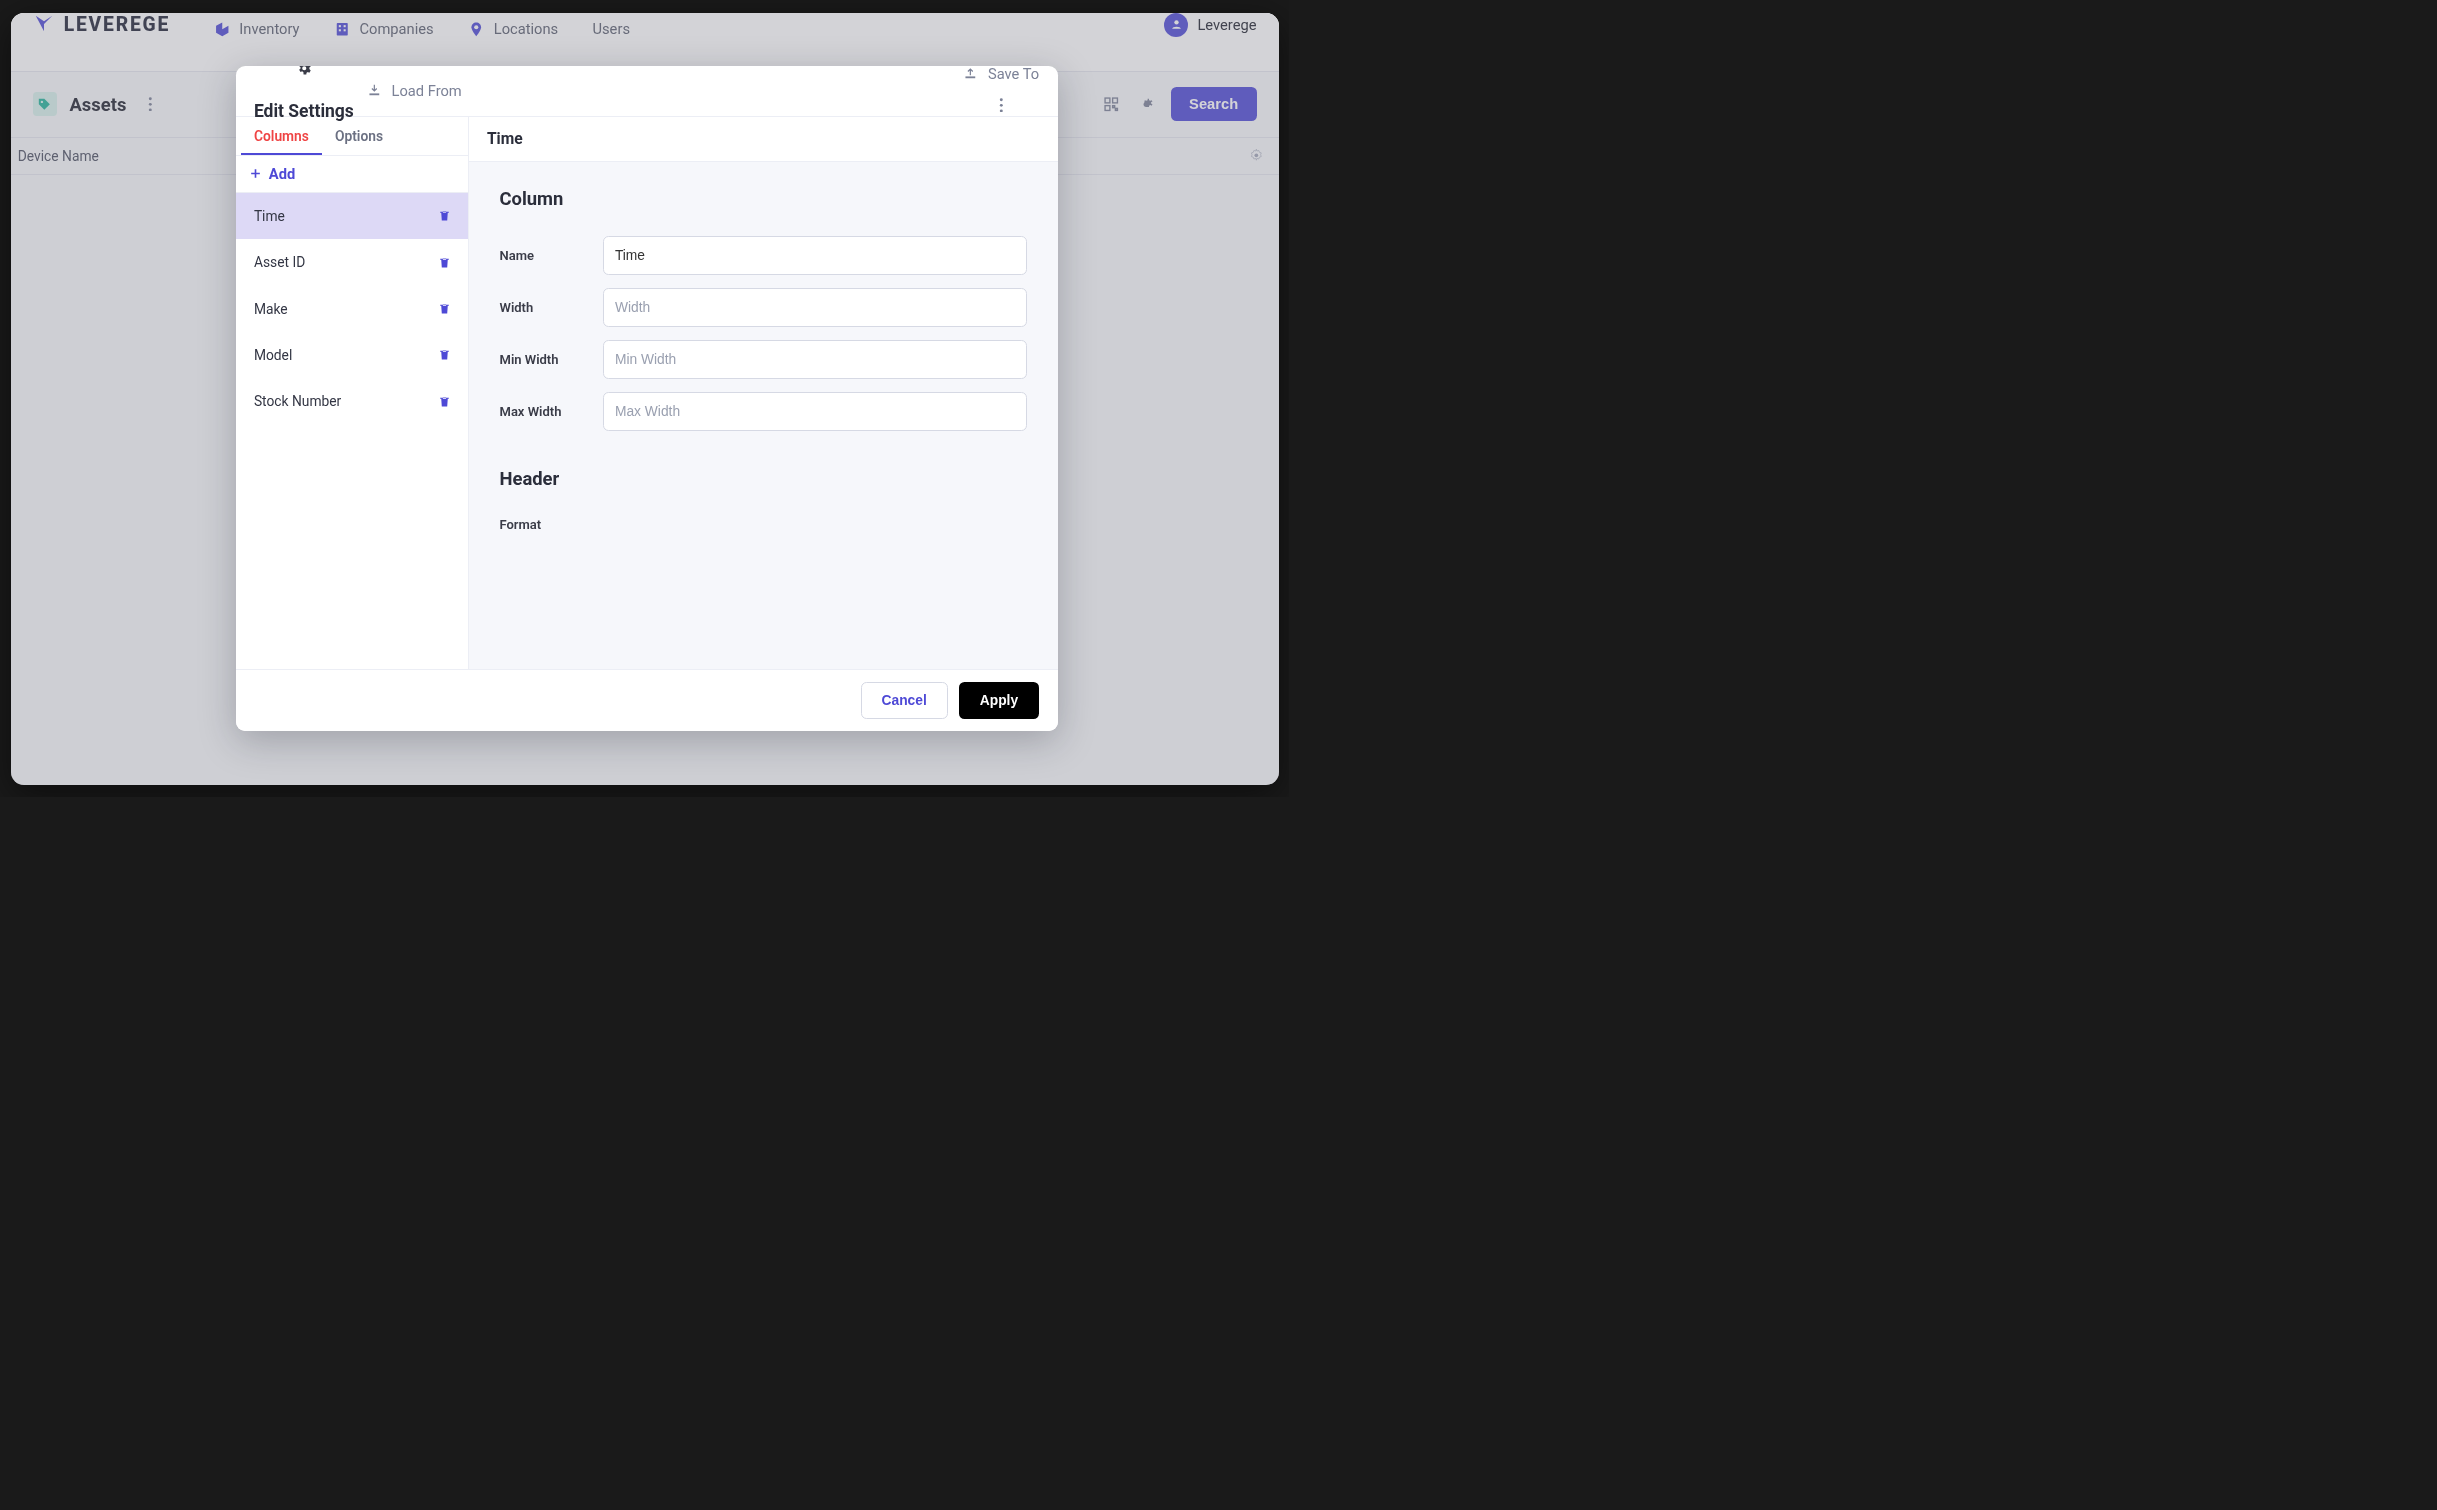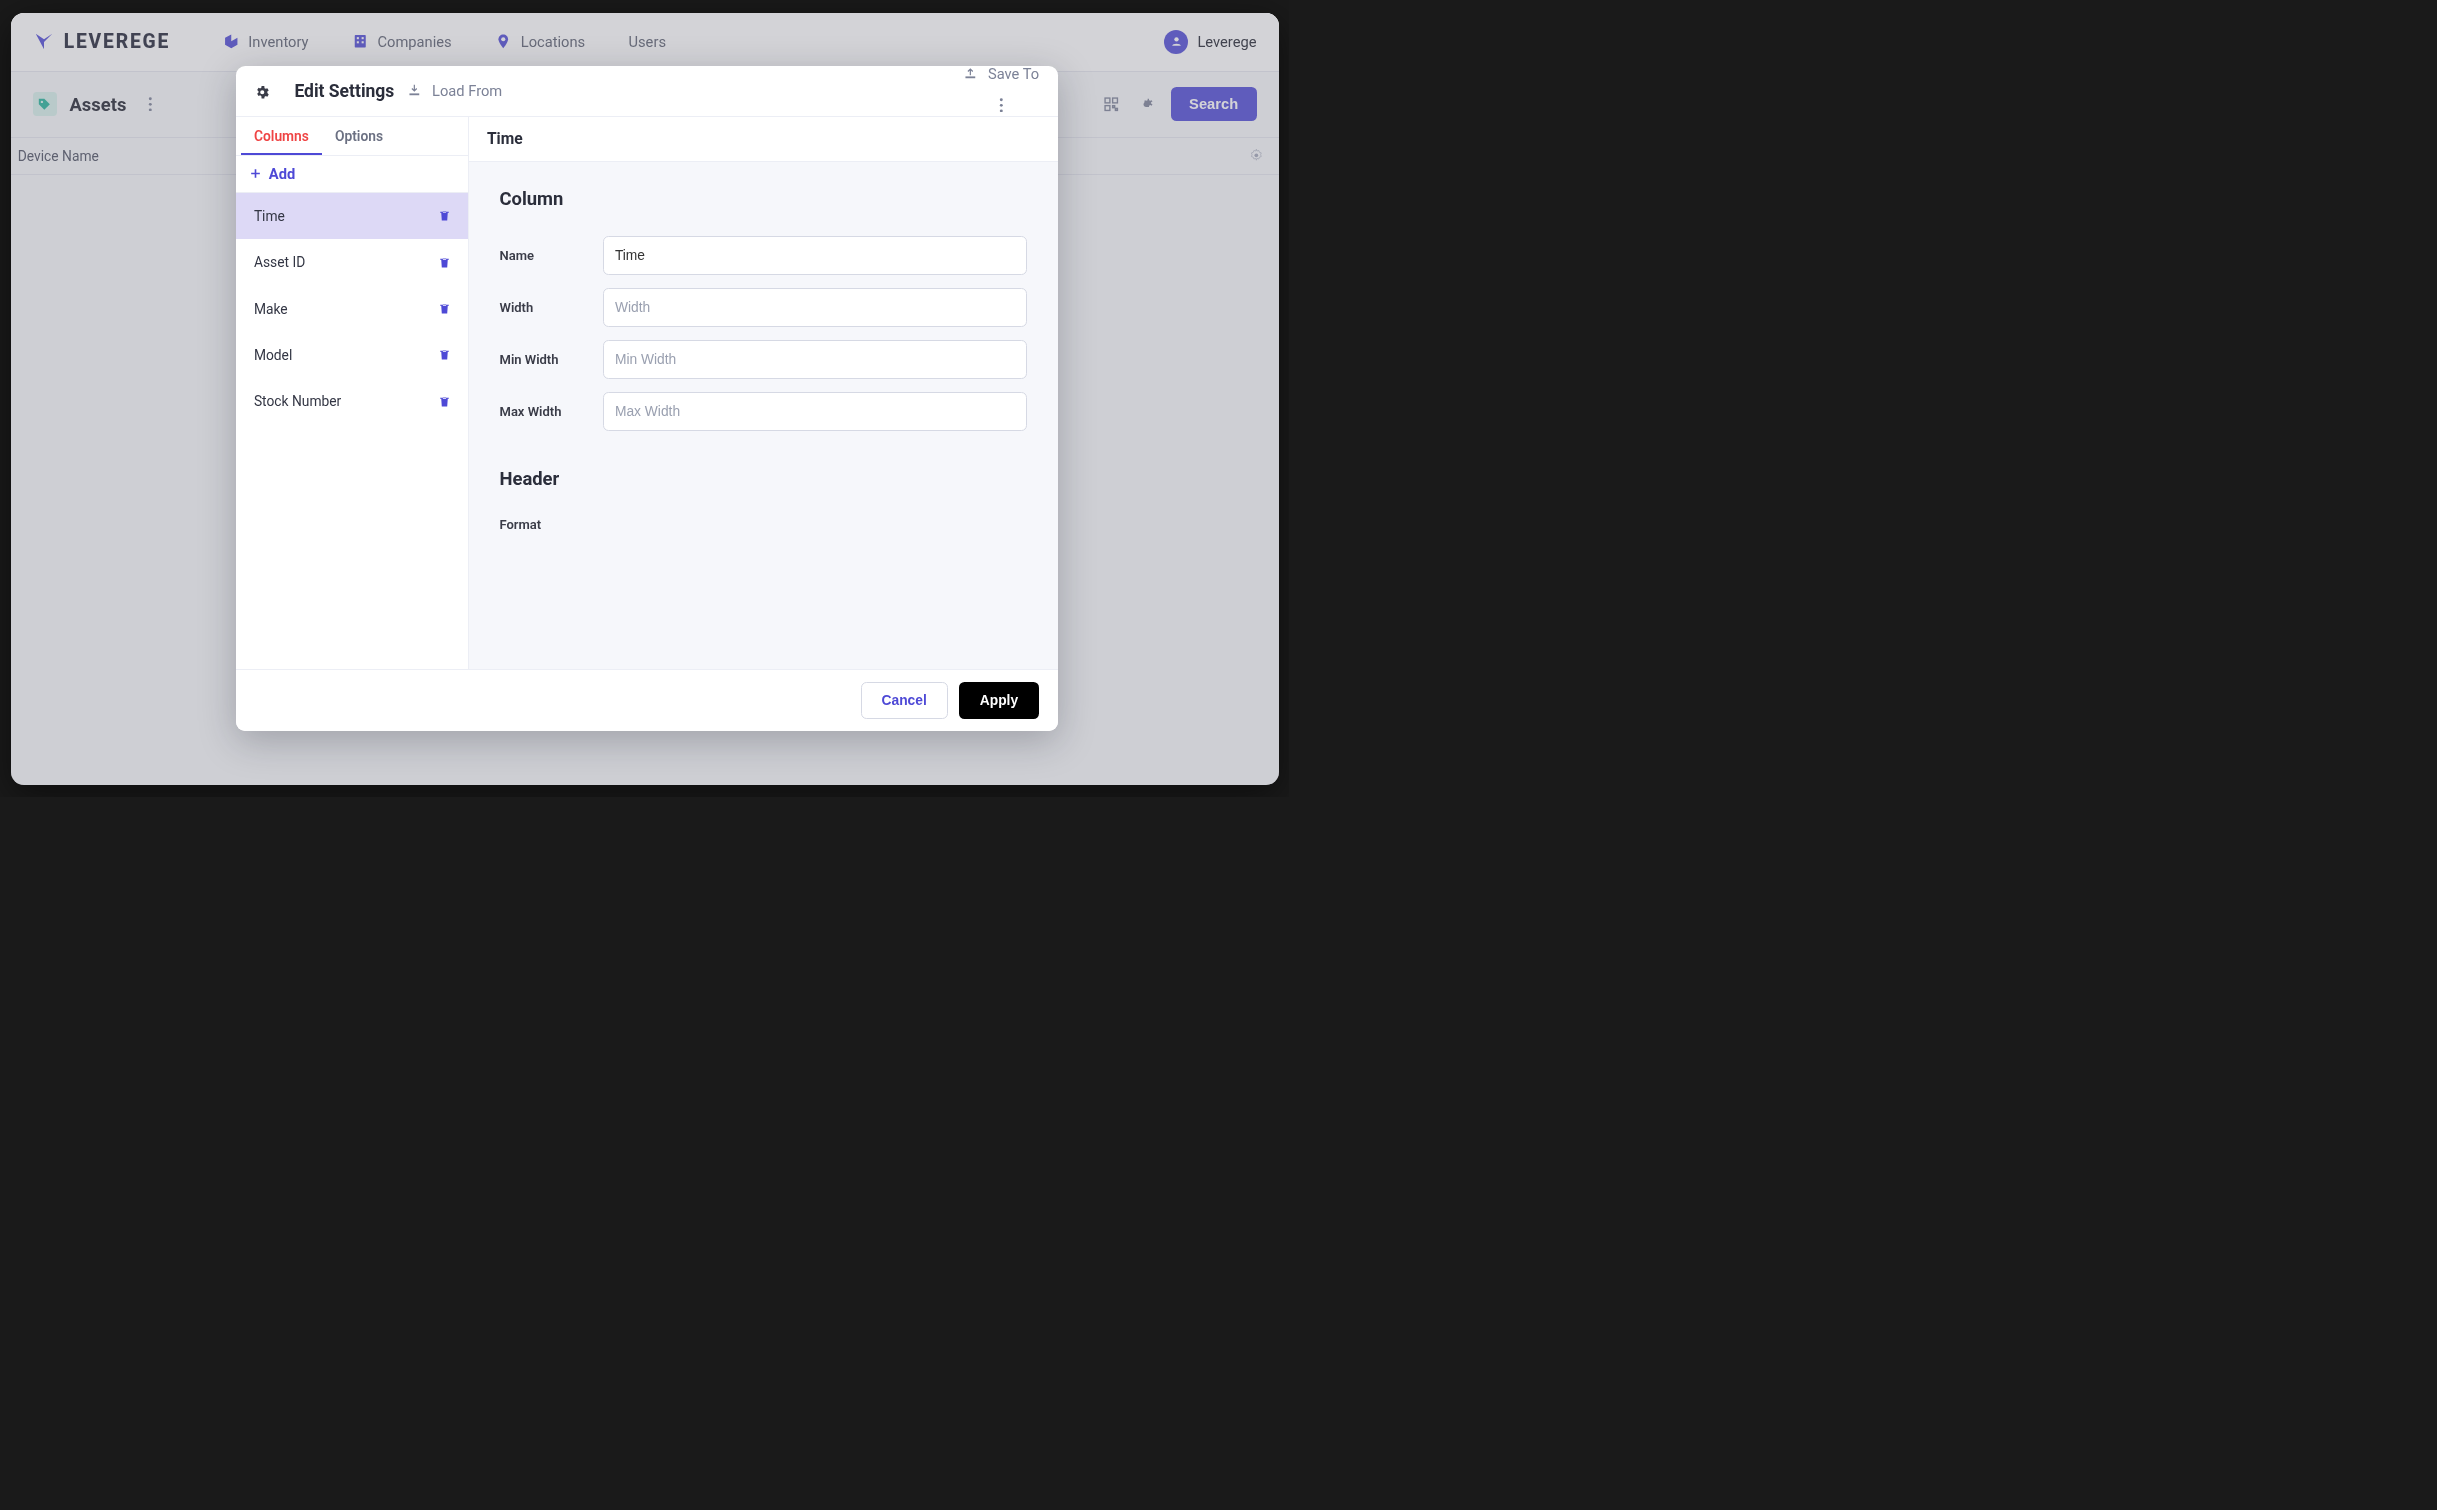--- a/index.html
+++ b/index.html
@@ -21,23 +21,23 @@
     box-shadow: 0 9.2px 37px rgba(0,0,0,0.5);
     position: relative;
     overflow: hidden;
   }
   
   .topnav {
     height: 59px;
     background: #fff;
     border-bottom: 0.9px solid #e5e7ee;
     display: flex;
-    align-items: center;
+    align-items: flex-start;
     padding: 0 22px;
-    gap: 25px;
+    gap: 16px;
   }
   .brand {
     display: flex;
     align-items: center;
     gap: 9.2px;
     margin-right: 18.4px;
   }
   .brand-logo svg { display:block; }
   .brand-text {
     font-weight: 800;
@@ -152,21 +152,21 @@
     display:flex; flex-direction:column;
     overflow:hidden;
   }
   .modal-header {
     height:51px;
     border-bottom:0.9px solid #eceef5;
     display:flex; align-items:center;
     padding:0 18.4px; gap:13px;
   }
   .modal-title {
-    display:flex; align-items:flex-end; gap:24px;
+    display:flex; align-items:center; gap:24px;flex-direction:column;
   }
   .modal-title .gear { color:#3a3c48; }
   .modal-title-text { font-size:17.5px; font-weight:700; color:#2b2e3b; }
   .header-action {
     display:flex; align-items:center; gap:10px;
     color:#7c8297; cursor:pointer; font-size:14.7px;
   }
   .modal-header-right { margin-left:auto; display:flex; align-items:center; gap:14.7px;flex-direction:column; }
   .kebab { color:#7c8297; cursor:pointer; }
 

